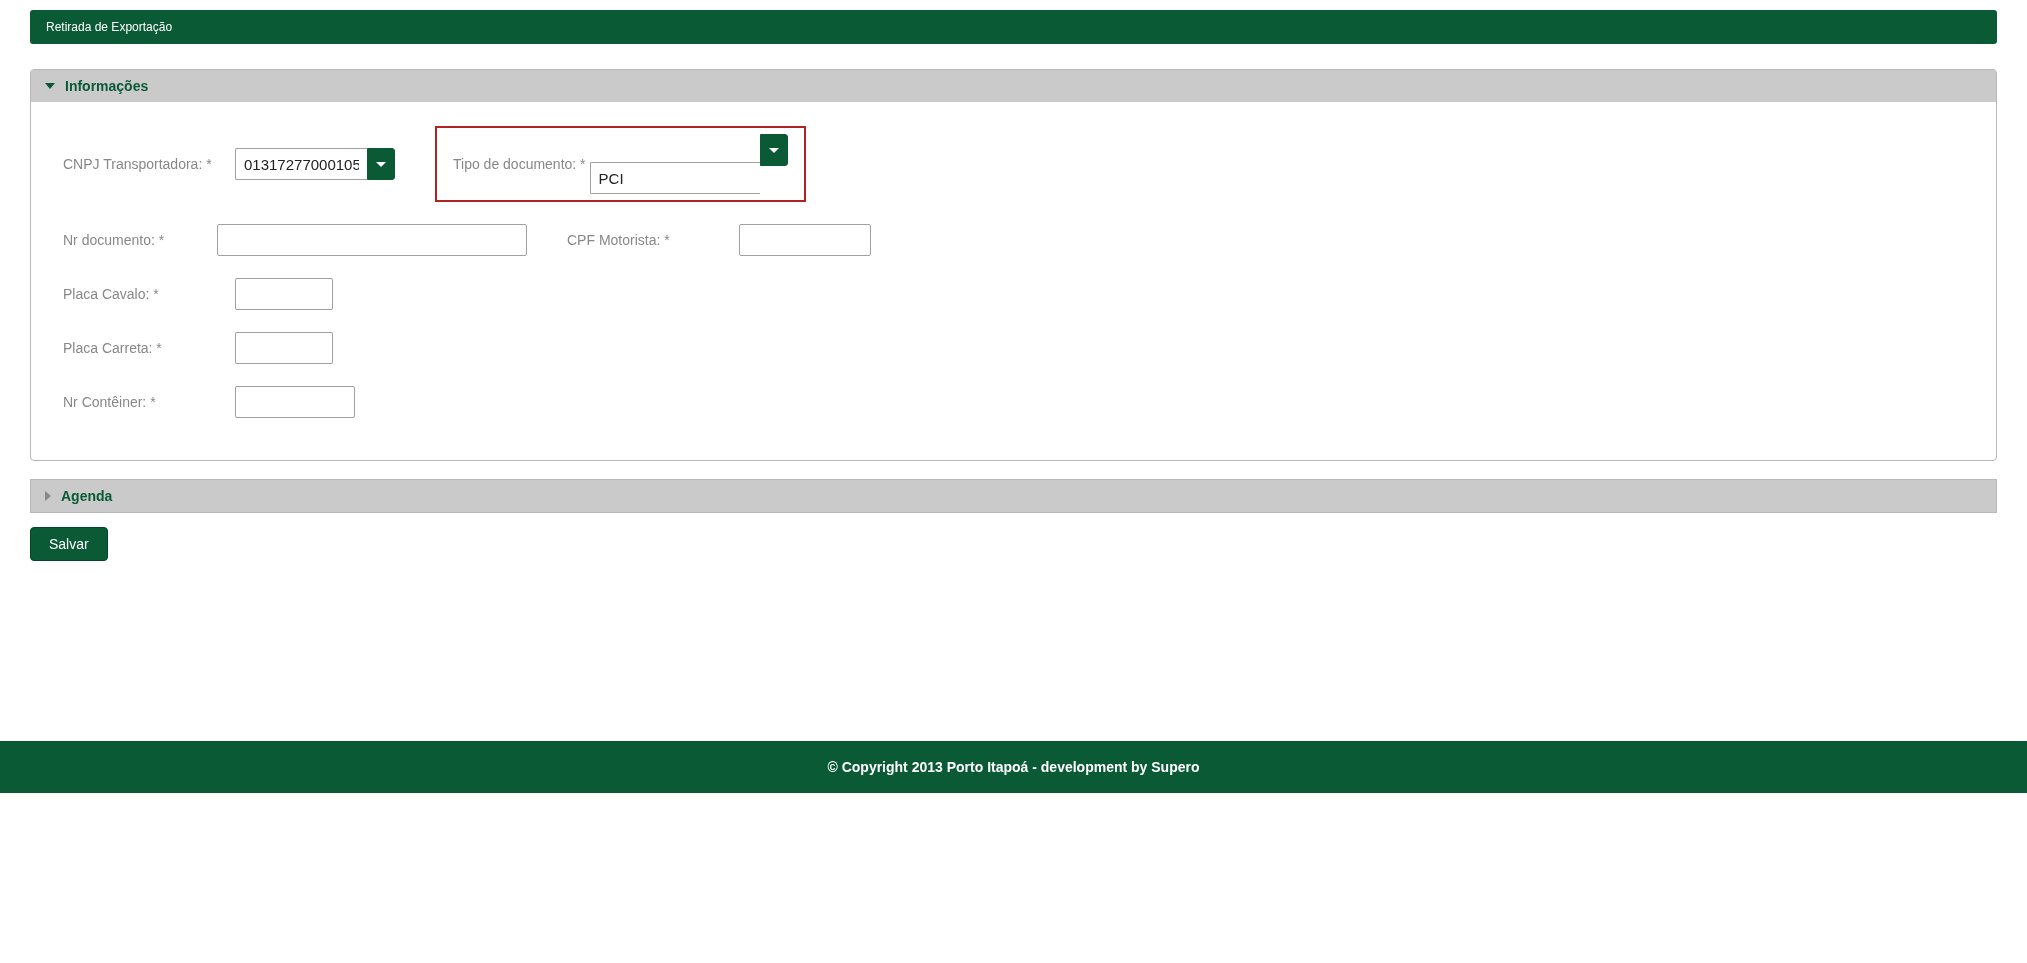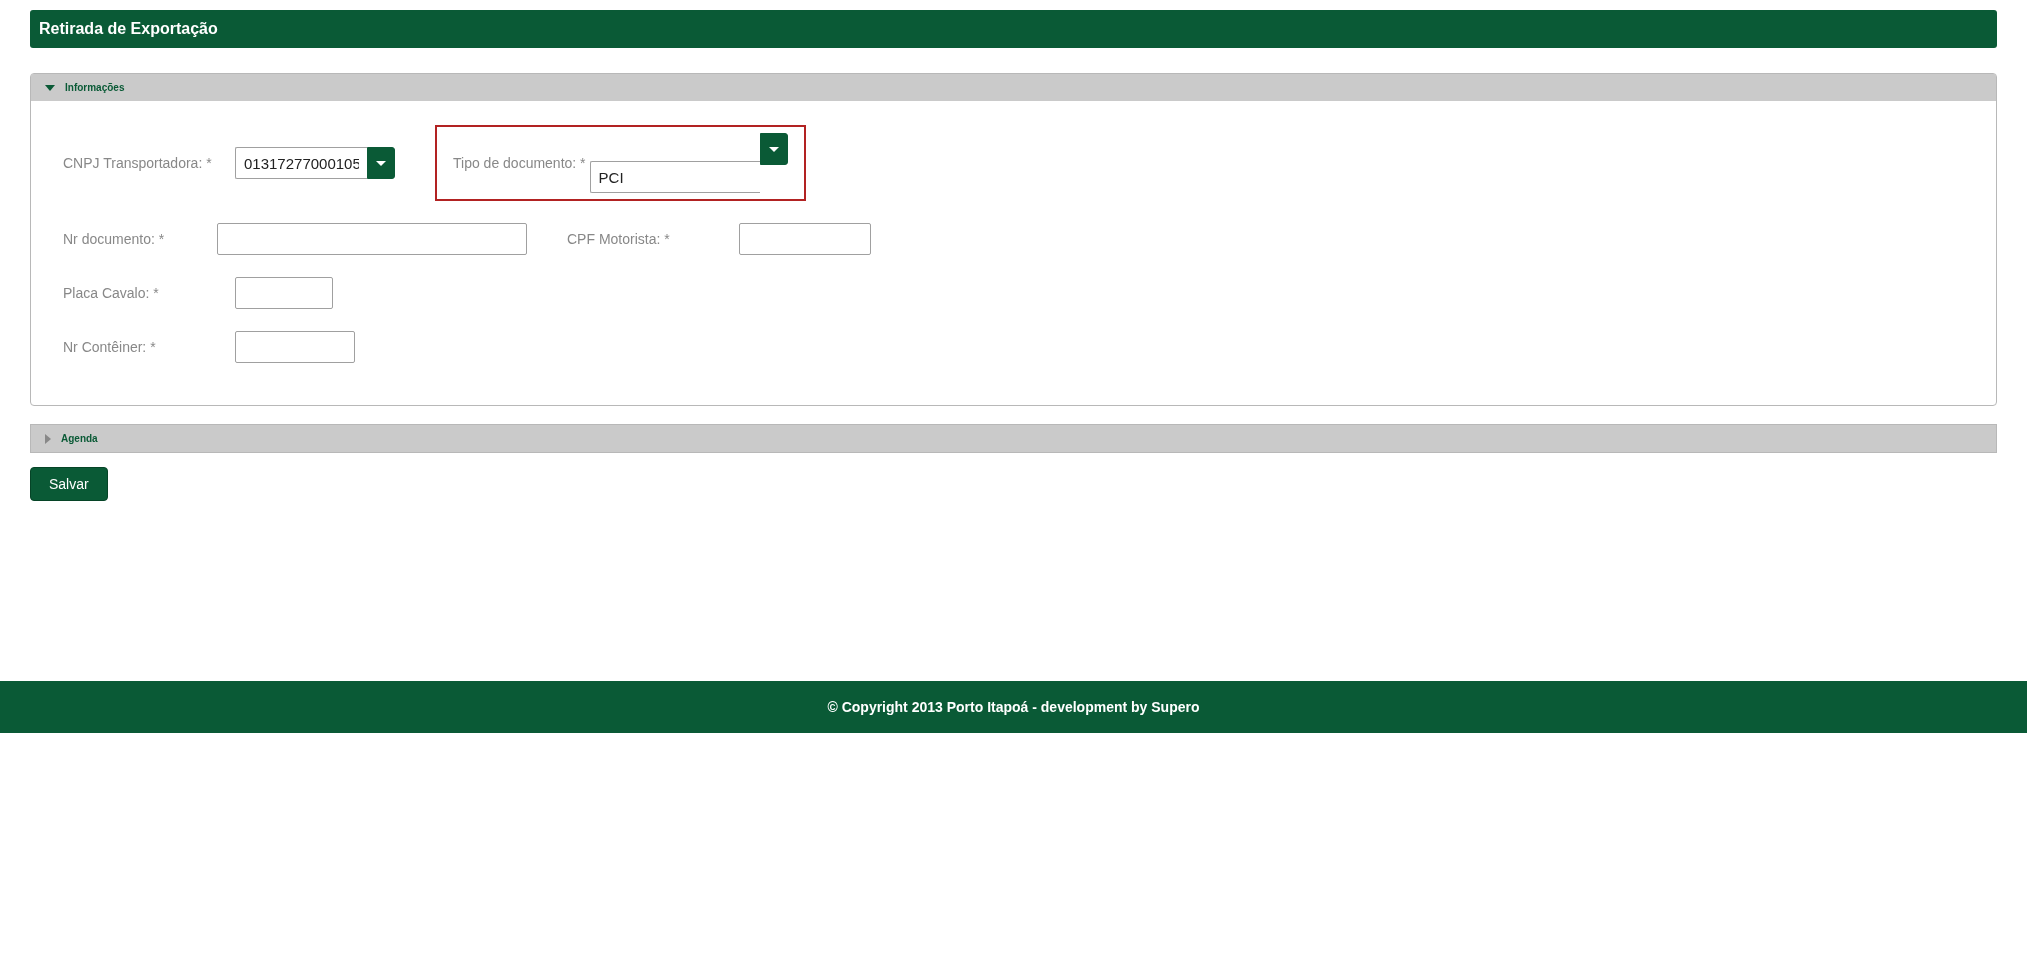--- a/index.html
+++ b/index.html
@@ -8,39 +8,39 @@
   font-size: 14px;
   background: #fff;
   color: #333;
 }
 .container {
   padding: 10px 30px 0 30px;
 }
 .page-header {
   background: #0a5a36;
   color: #fff;
-  font-weight: bold;
-  padding: 10px 9px;
+  font-weight: normal;
+  padding: 10px 16px;
   border-radius: 3px;
-  font-size: 16px;
+  font-size: 12px;
 }
 .panel {
   margin-top: 25px;
   border: 1px solid #b8b8b8;
   border-radius: 4px;
 }
 .panel-header {
   background: #cacaca;
   color: #0a5a36;
   font-weight: bold;
   padding: 8px 14px;
   display: flex;
   align-items: center;
   gap: 10px;
-  font-size: 10px;
+  font-size: 14px;
   cursor: pointer;
 }
 .toggle-icon {
   width: 0; height: 0;
   border-left: 5px solid transparent;
   border-right: 5px solid transparent;
   border-top: 6px solid #0a5a36;
   display: inline-block;
 }
 .toggle-icon.collapsed {
@@ -191,20 +191,26 @@
         </div>
       </div>
 
       <div class="form-row">
         <div class="form-group">
           <span class="field-label">Placa Cavalo: *</span>
           <input class="input input-short" value="" style="">
         </div>
       </div>
 
+      <div class="form-row">
+        <div class="form-group">
+          <span class="field-label">Placa Carreta: *</span>
+          <input class="input input-short" value="" style="">
+        </div>
+      </div>
 
       <div class="form-row" style="">
         <div class="form-group">
           <span class="field-label">Nr Contêiner: *</span>
           <input class="input input-med" value="" style="">
         </div>
       </div>
 
     </div>
   </div>

